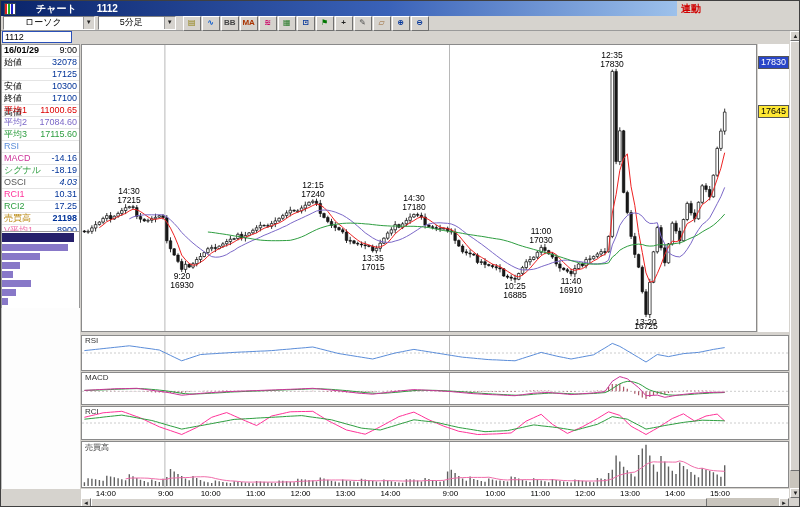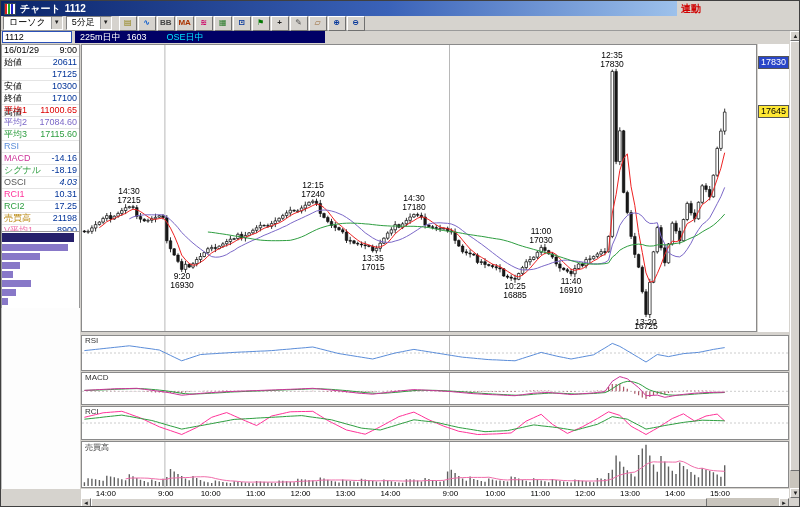--- a/index.html
+++ b/index.html
@@ -2,31 +2,31 @@
 <html><head>
 <meta charset="utf-8">
 <style>
   html,body{margin:0;padding:0;background:#888;}
   .window{position:relative;width:800px;height:507px;background:#d6d3ce;
     font-family:"Liberation Sans","DejaVu Sans",sans-serif;overflow:hidden;
     border:1px solid #404040;box-sizing:border-box;}
   
   .titlebar{position:absolute;left:0;top:0;width:704px;height:15px;
     background:linear-gradient(90deg,#0a246a 0%,#3a62b8 55%,#a6caf0 100%);
-    color:#fff;font-size:10px;font-weight:bold;display:flex;align-items:center;gap:4px;padding-left:3px;box-sizing:border-box;}
+    color:#fff;font-size:10px;font-weight:bold;display:flex;align-items:center;gap:20px;padding-left:3px;box-sizing:border-box;}
   .app-icon{width:10px;height:10px;background:#fff;border:1px solid #345;
     background:repeating-linear-gradient(90deg,#d22 0 2px,#fff 2px 3px,#2a2 3px 5px,#fff 5px 6px,#22c 6px 8px,#fff 8px 10px);}
   .link-chip{margin-left:auto;background:#d6d3ce;color:#d00000;font-size:10px;font-weight:bold;
     padding:0 4px;height:15px;line-height:15px;}
   
   .toolbar{position:absolute;left:0;top:15px;width:800px;height:15px;background:#d6d3ce;
     border-bottom:1px solid #9a9a9a;display:flex;align-items:center;gap:3px;padding-left:2px;box-sizing:border-box;}
   .combo{display:inline-flex;align-items:stretch;height:12px;background:#fff;
     border:1px solid;border-color:#808080 #fff #fff #808080;font-size:9px;}
-  .combo .txt{padding:0 5px;line-height:11px;white-space:nowrap;}
+  .combo .txt{padding:0 21px;line-height:11px;white-space:nowrap;}
   .combo .arr{width:10px;background:#d6d3ce;border-left:1px solid #999;font-size:6px;line-height:11px;text-align:center;color:#222;}
   #tb-icons{display:flex;gap:1px;margin-left:4px;}
   .ticonbtn{width:16px;height:13px;background:#d6d3ce;border:1px solid;border-color:#fff #707070 #707070 #fff;
     font-size:8px;line-height:12px;text-align:center;font-weight:bold;cursor:default;overflow:hidden;}
   
   .code-input{position:absolute;left:1px;top:30px;width:70px;height:12px;border:1px solid #2a50b8;
     font-size:9px;padding:0 2px;font-family:inherit;box-sizing:border-box;}
   .info-bar{position:absolute;left:74px;top:30px;width:250px;height:12px;background:#000066;color:#fff;
     font-size:9px;line-height:12px;display:flex;gap:6px;padding:0 5px;box-sizing:border-box;}
   .info-bar .session{color:#00e5ff;margin-left:14px;}
@@ -98,34 +98,29 @@
         <div class="ticonbtn" style="color: rgb(34, 34, 34);">+</div>
         <div class="ticonbtn" style="color: rgb(85, 85, 85);">✎</div>
         <div class="ticonbtn" style="color: rgb(153, 102, 51);">▱</div>
         <div class="ticonbtn" style="color: rgb(0, 51, 153);">⊕</div>
         <div class="ticonbtn" style="color: rgb(0, 51, 153);">⊖</div>
       </div>
   </div>
 
   <input class="code-input" value="1112" style="">
 
-  <div class="info-bar">
-    <span>225m日中</span>
-    <span>1603</span>
-    <span class="session">OSE日中</span>
-  </div>
 
   <div class="data-panel" id="quote-rows">
       <div class="qrow">
-        <span style="color: rgb(0, 0, 0);">16/01/29</span>
+        <span style="color: rgb(0, 0, 0); font-weight: bold;">16/01/29</span>
         <span style="color: rgb(0, 0, 0);">9:00</span>
       </div>
       <div class="qrow">
         <span style="color: rgb(0, 0, 0);">始値</span>
-        <span style="color: rgb(0, 51, 153);">20611</span>
+        <span style="color: rgb(0, 51, 153);">32078</span>
       </div>
       <div class="qrow">
         <span style="color: rgb(0, 0, 0); margin-top: 38px;">高値</span>
         <span style="color: rgb(0, 51, 153);">17125</span>
       </div>
       <div class="qrow">
         <span style="color: rgb(0, 0, 0);">安値</span>
         <span style="color: rgb(0, 51, 153);">10300</span>
       </div>
       <div class="qrow">
@@ -163,21 +158,21 @@
       <div class="qrow">
         <span style="color: rgb(255, 51, 153);">RCI1</span>
         <span style="color: rgb(0, 51, 153);">10.31</span>
       </div>
       <div class="qrow">
         <span style="color: rgb(46, 158, 64);">RCI2</span>
         <span style="color: rgb(0, 51, 153);">17.25</span>
       </div>
       <div class="qrow">
         <span style="color: rgb(184, 134, 11);">売買高</span>
-        <span style="color: rgb(0, 51, 153);">21198</span>
+        <span style="color: rgb(0, 51, 153); font-weight: bold;">21198</span>
       </div>
       <div class="qrow">
         <span style="color: rgb(240, 109, 170);">V平均1</span>
         <span style="color: rgb(0, 51, 153);">8900</span>
       </div>
     </div>
   <div class="vol-profile" id="vol-profile">
       <div class="vp-bar" style="width: 72px; background: rgb(38, 32, 107); height: 9px;"></div>
       <div class="vp-bar" style="width: 66px; background: rgb(136, 120, 200);"></div>
       <div class="vp-bar" style="width: 37.5px; background: rgb(136, 120, 200);"></div>

